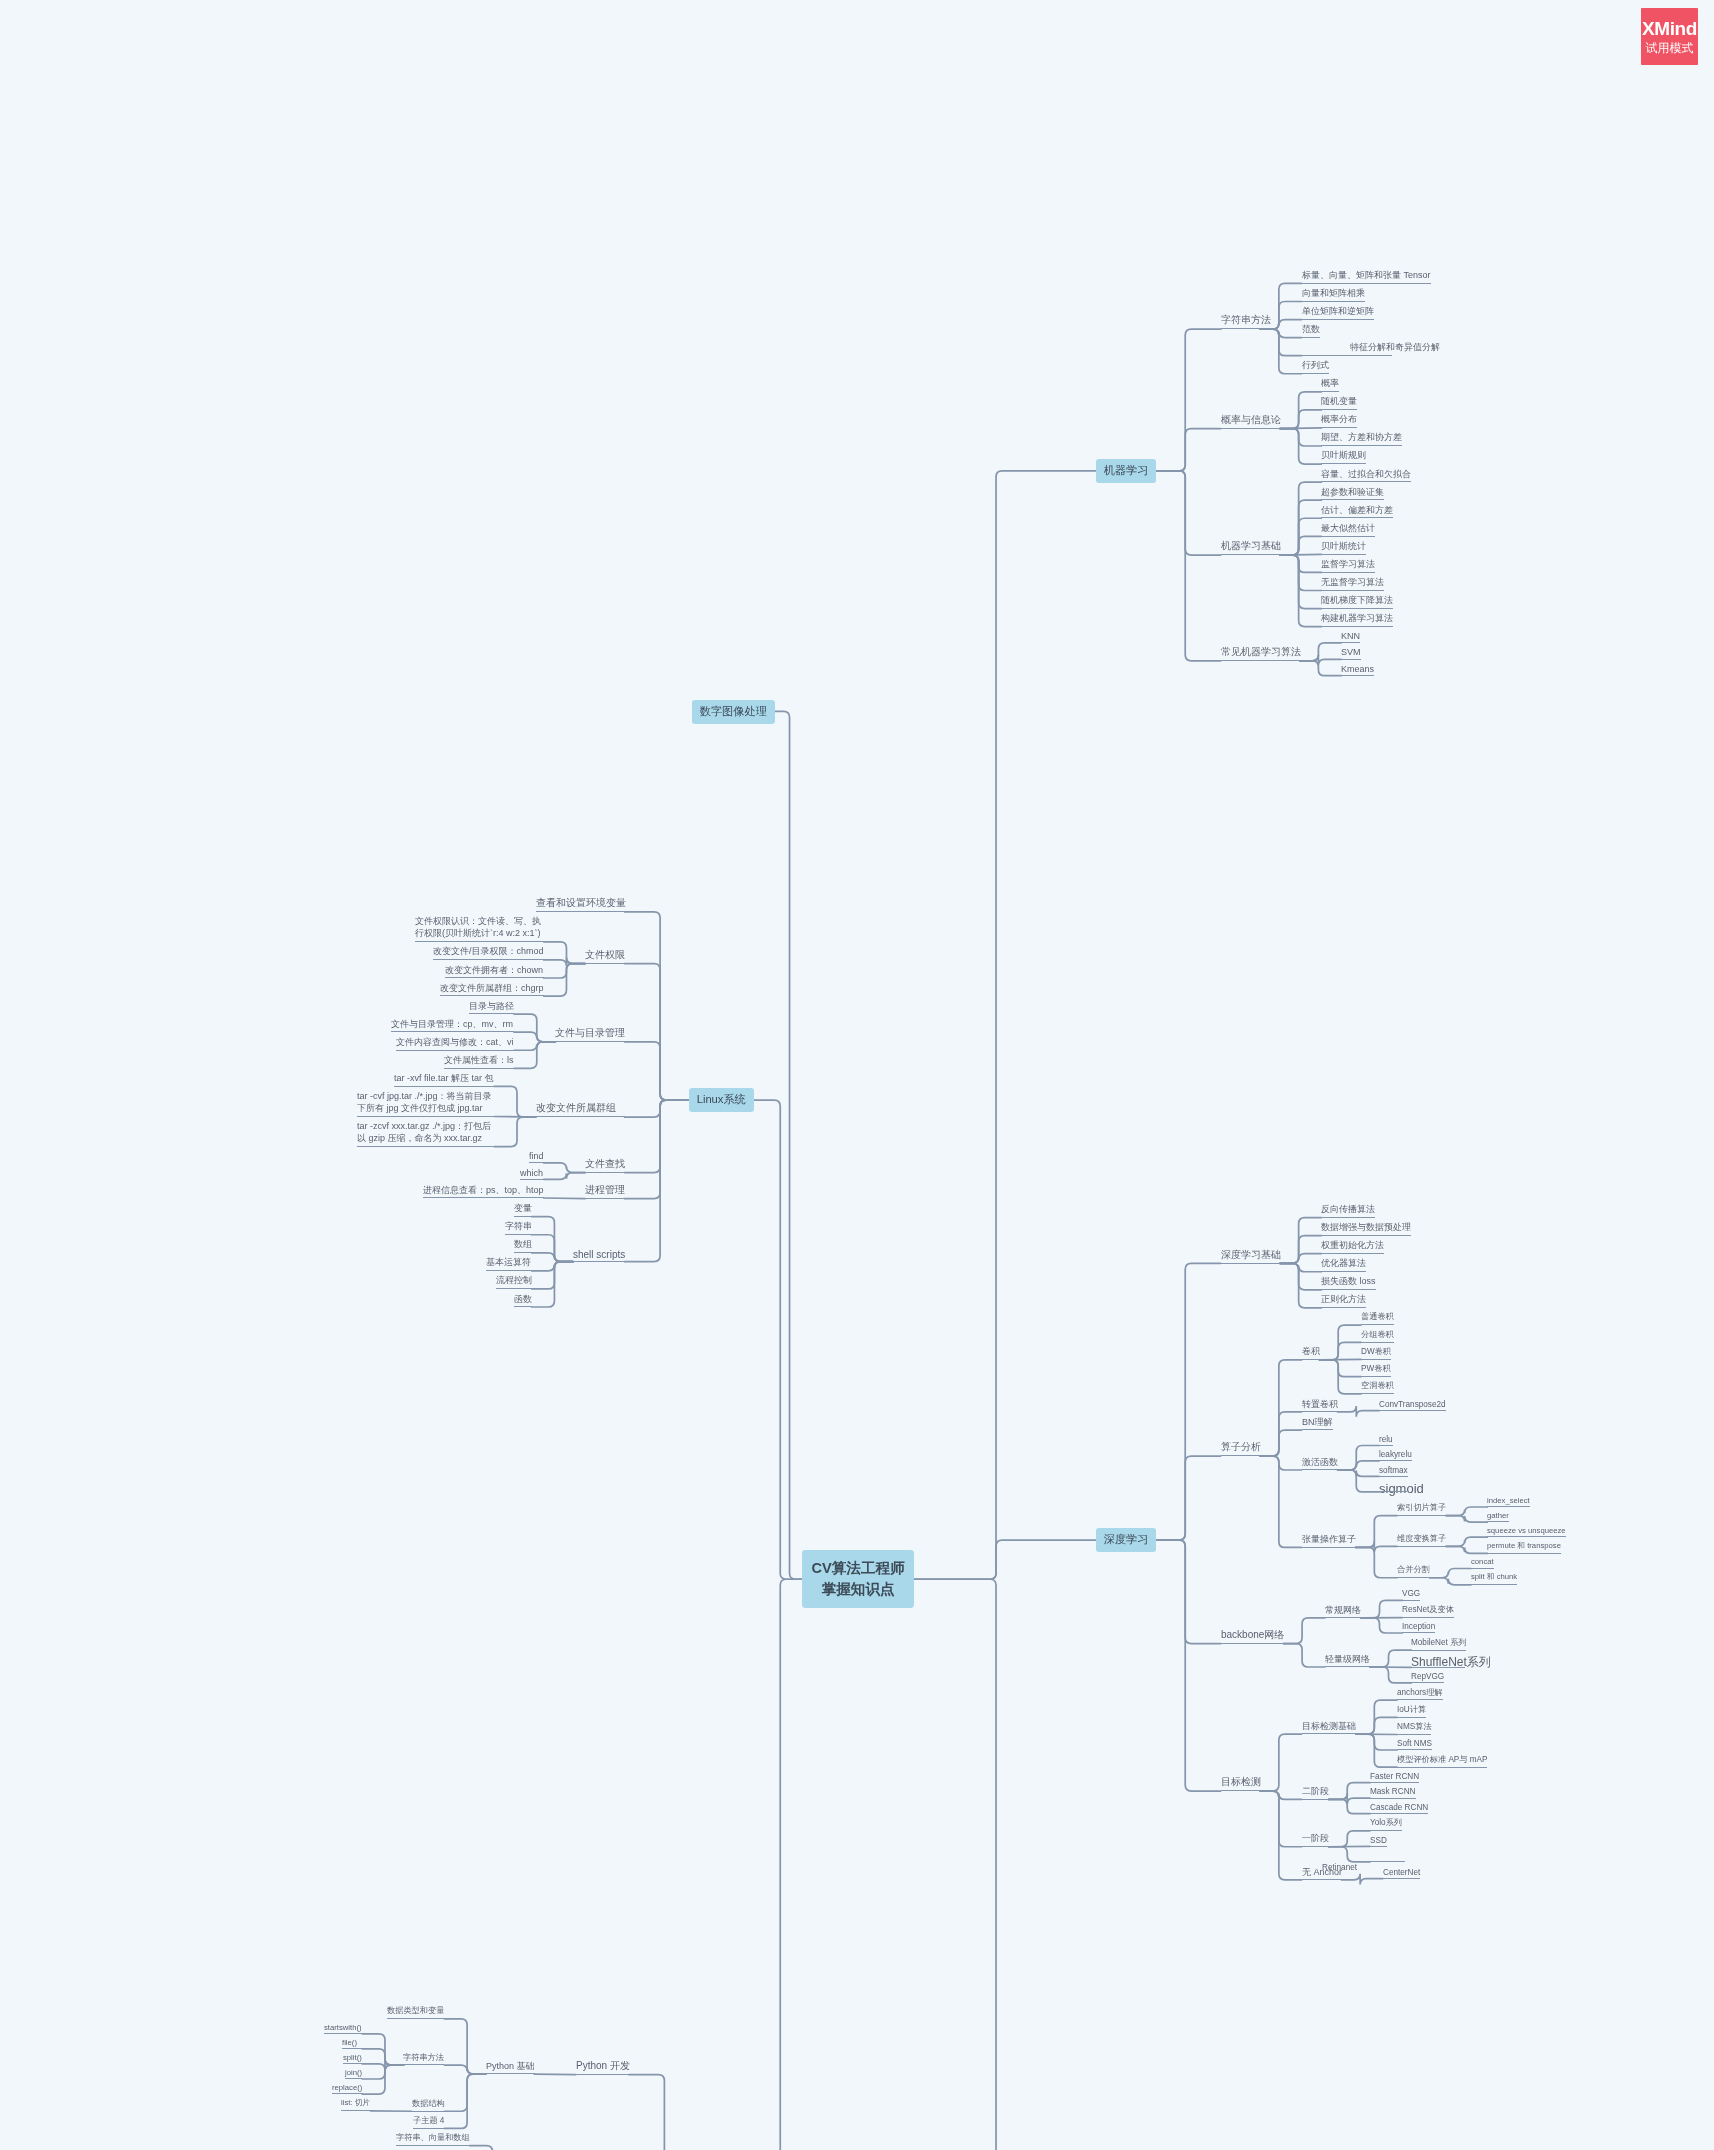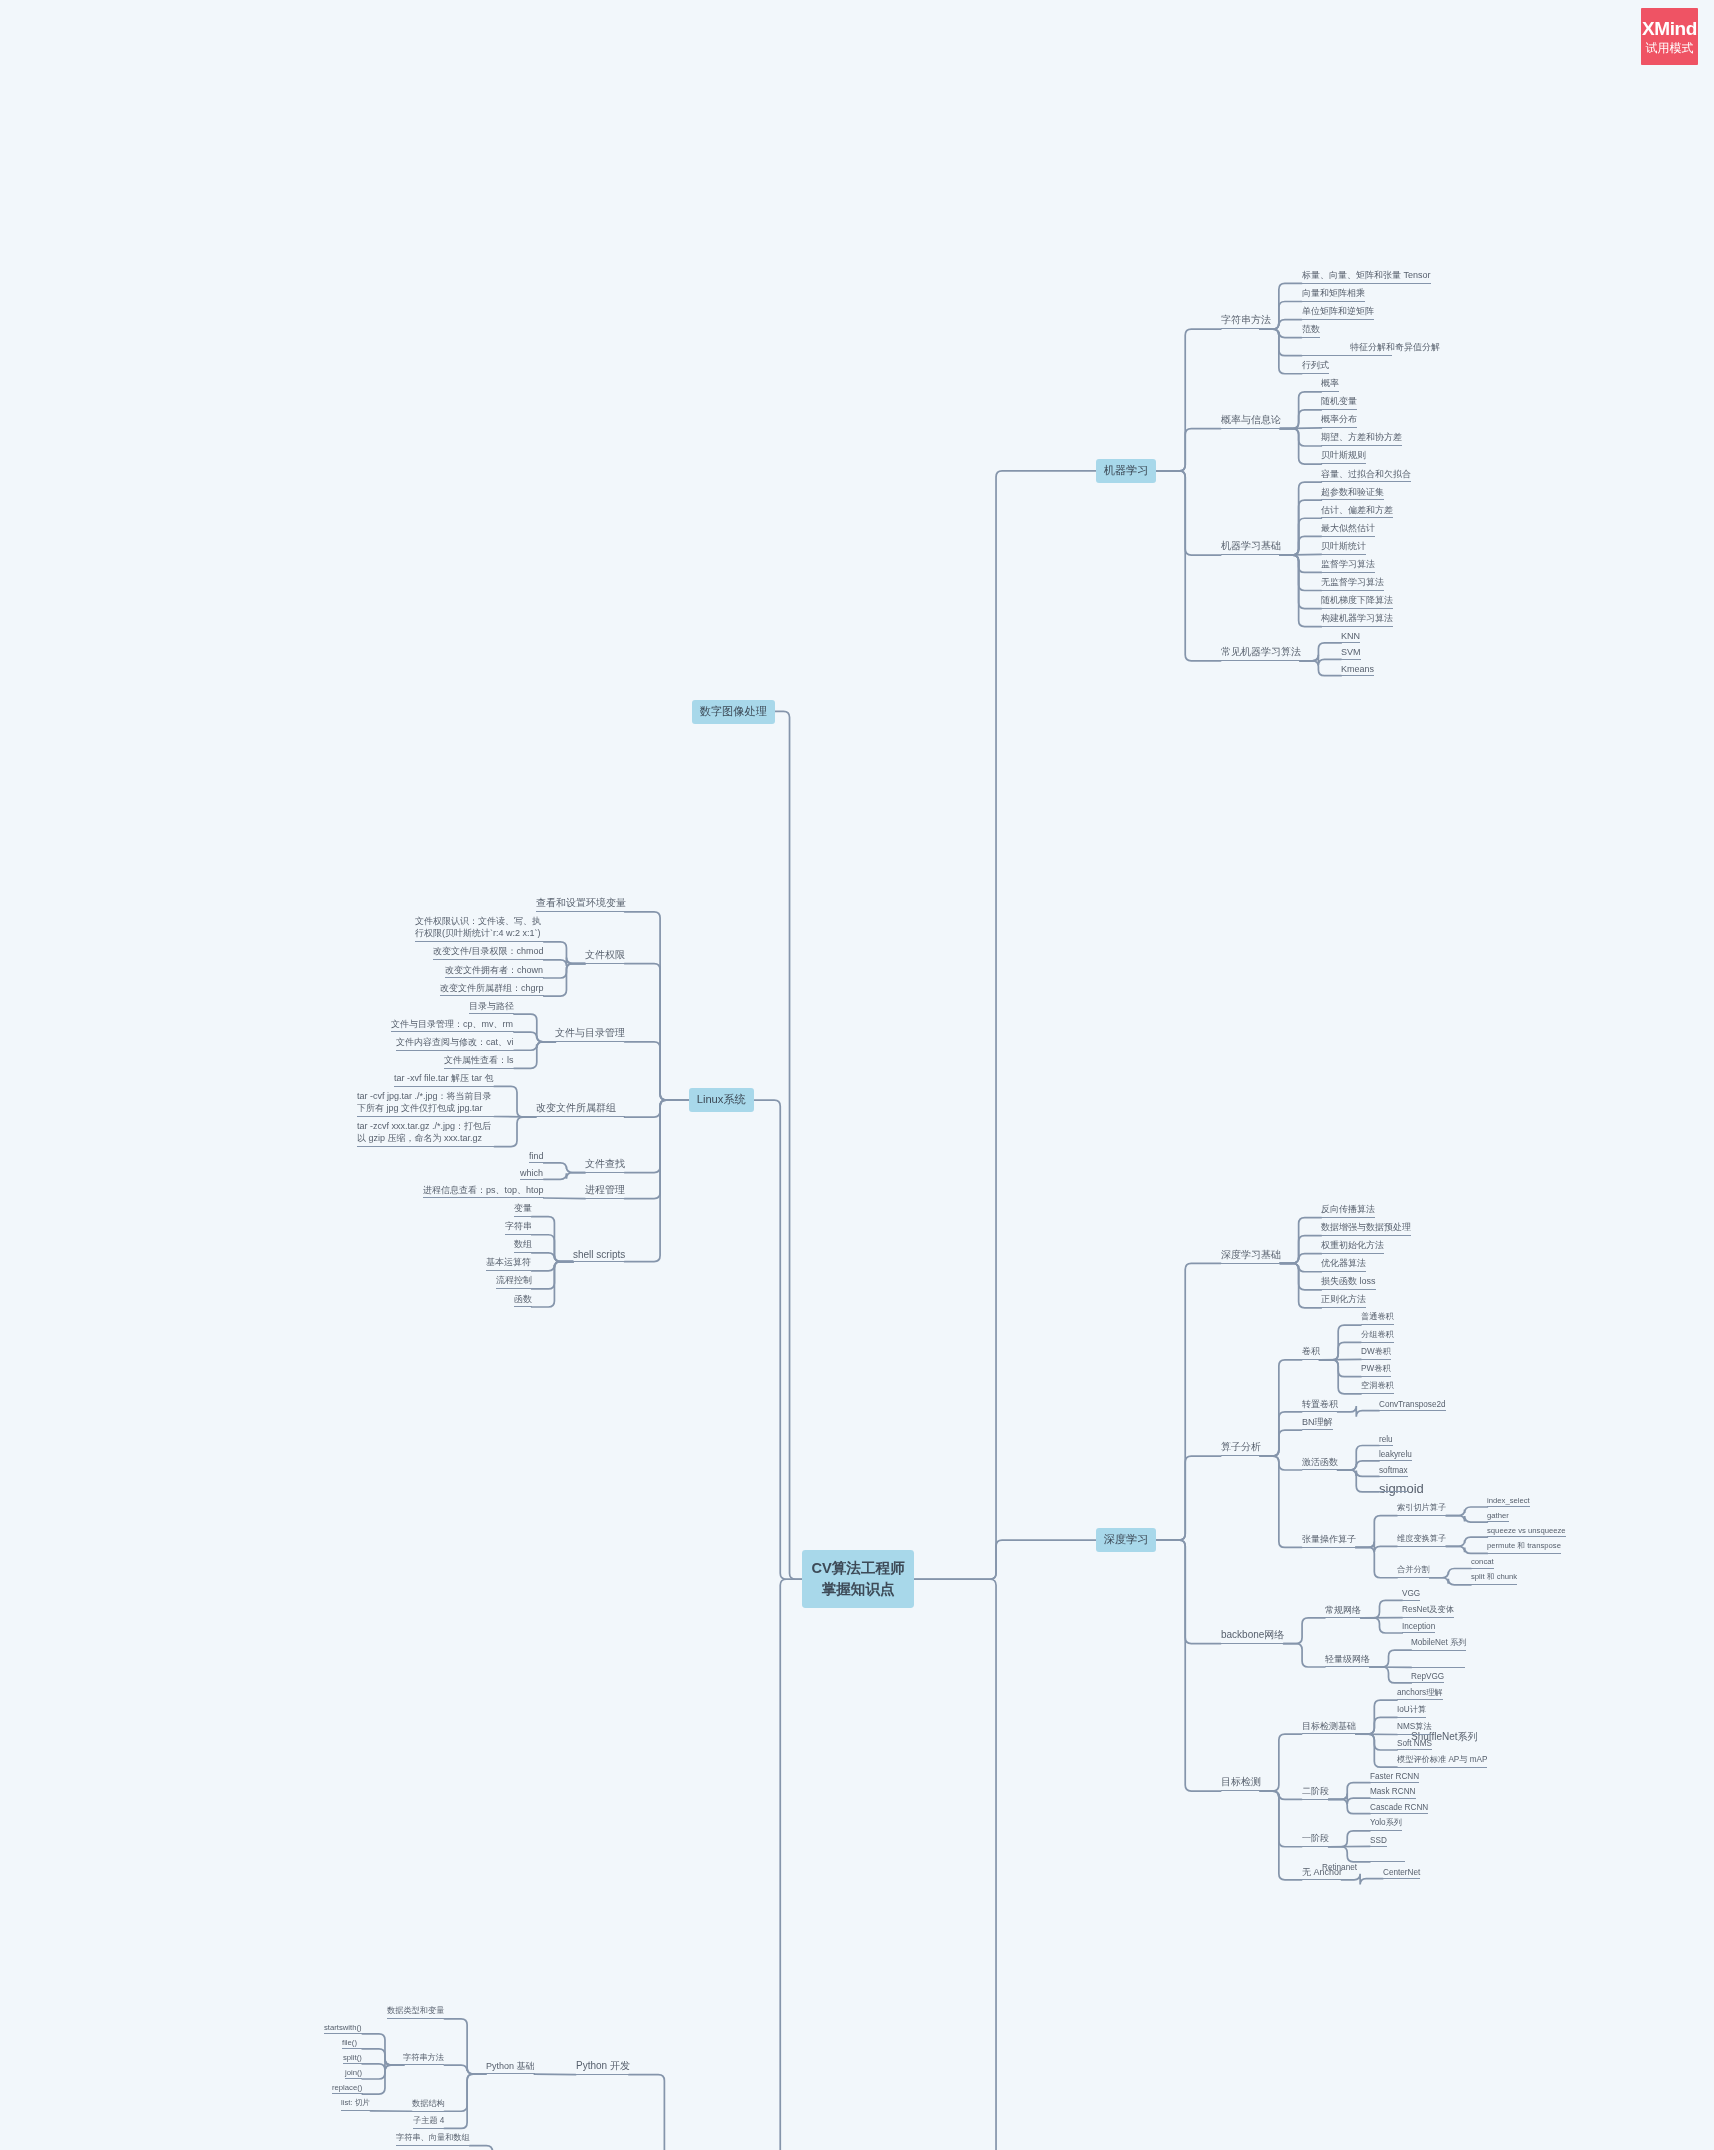--- a/index.html
+++ b/index.html
@@ -500,21 +500,21 @@
       <div class="node lvl4" style="left: 1402px; top: 1588px; font-size: 8.2px;">VGG</div>
       <div class="underline" style="left: 1402px; top: 1600px; width: 18px;"></div>
       <div class="node lvl4" style="left: 1402px; top: 1604px; font-size: 8.2px;">ResNet及变体</div>
       <div class="underline" style="left: 1402px; top: 1617px; width: 52px;"></div>
       <div class="node lvl4" style="left: 1402px; top: 1621px; font-size: 8.2px;">Inception</div>
       <div class="underline" style="left: 1402px; top: 1632px; width: 33px;"></div>
       <div class="node lvl3" style="left: 1325px; top: 1653px; font-size: 9px;">轻量级网络</div>
       <div class="underline" style="left: 1325px; top: 1666px; width: 45px;"></div>
       <div class="node lvl4" style="left: 1411px; top: 1637px; font-size: 8.2px;">MobileNet 系列</div>
       <div class="underline" style="left: 1411px; top: 1650px; width: 55px;"></div>
-      <div class="node lvl4" style="left: 1411px; top: 1730px; font-size: 10px; text-align: right;">ShuffleNet系列</div>
+      <div class="node lvl4" style="left: 1411px; top: 1654px; font-size: 12px; text-align: right;">ShuffleNet系列</div>
       <div class="underline" style="left: 1411px; top: 1667px; width: 54px;"></div>
       <div class="node lvl4" style="left: 1411px; top: 1671px; font-size: 8.2px;">RepVGG</div>
       <div class="underline" style="left: 1411px; top: 1682px; width: 33px;"></div>
       <div class="node lvl2" style="left: 1221px; top: 1775px; font-size: 10px;">目标检测</div>
       <div class="underline" style="left: 1221px; top: 1790px; width: 40px;"></div>
       <div class="node lvl3" style="left: 1302px; top: 1720px; font-size: 9px;">目标检测基础</div>
       <div class="underline" style="left: 1302px; top: 1733px; width: 54px;"></div>
       <div class="node lvl4" style="left: 1397px; top: 1687px; font-size: 8.2px; text-align: center;">anchors理解</div>
       <div class="underline" style="left: 1397px; top: 1699px; width: 46px;"></div>
       <div class="node lvl4" style="left: 1397px; top: 1704px; font-size: 8.2px;">IoU计算</div>

